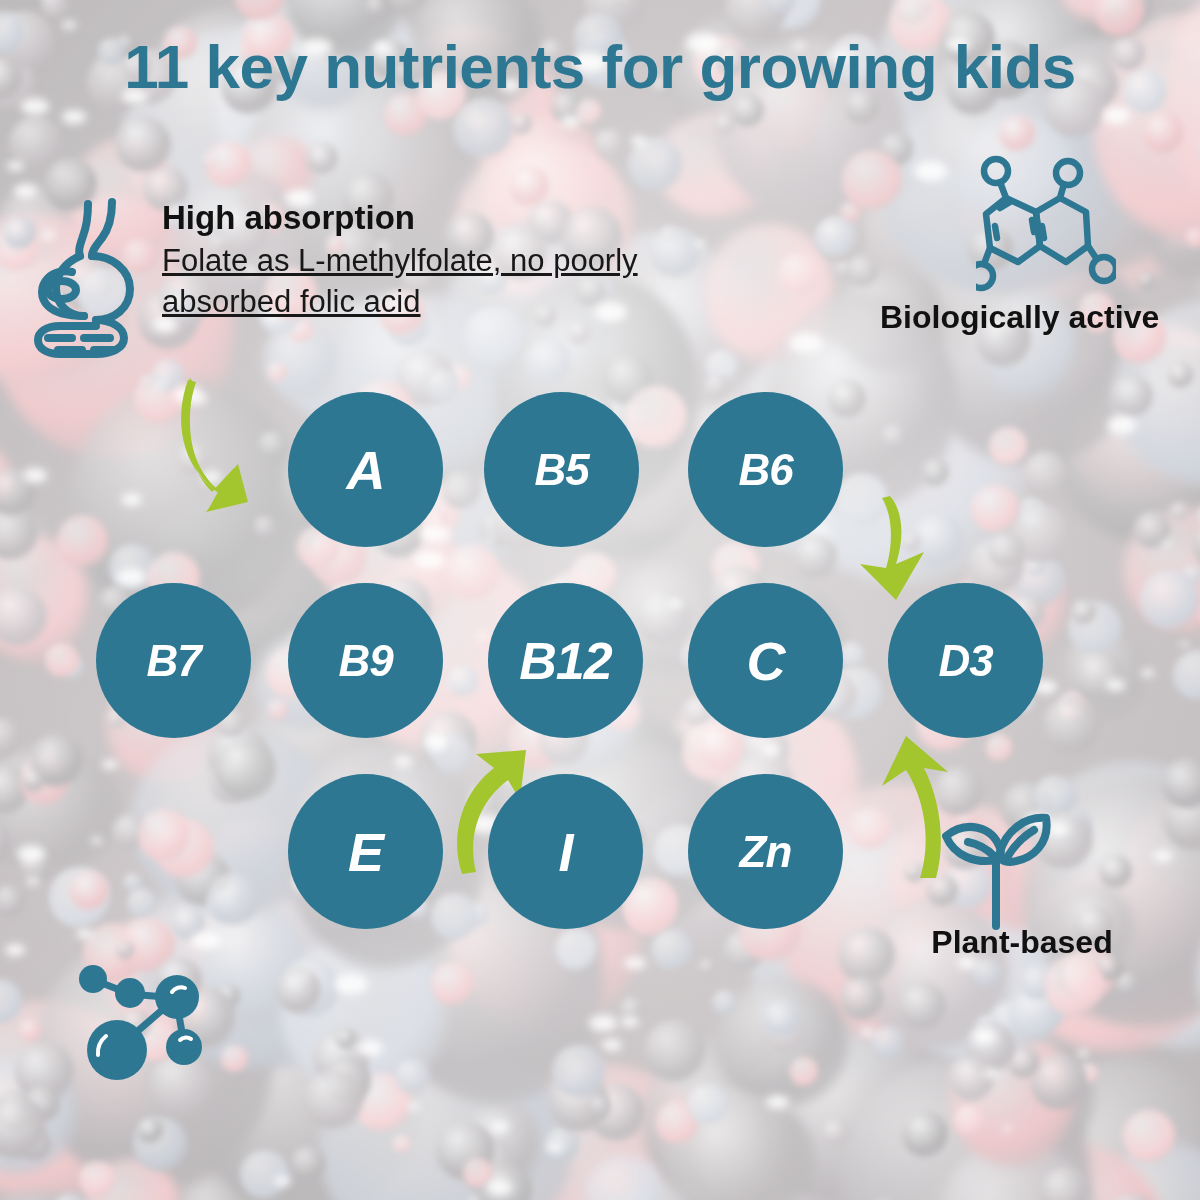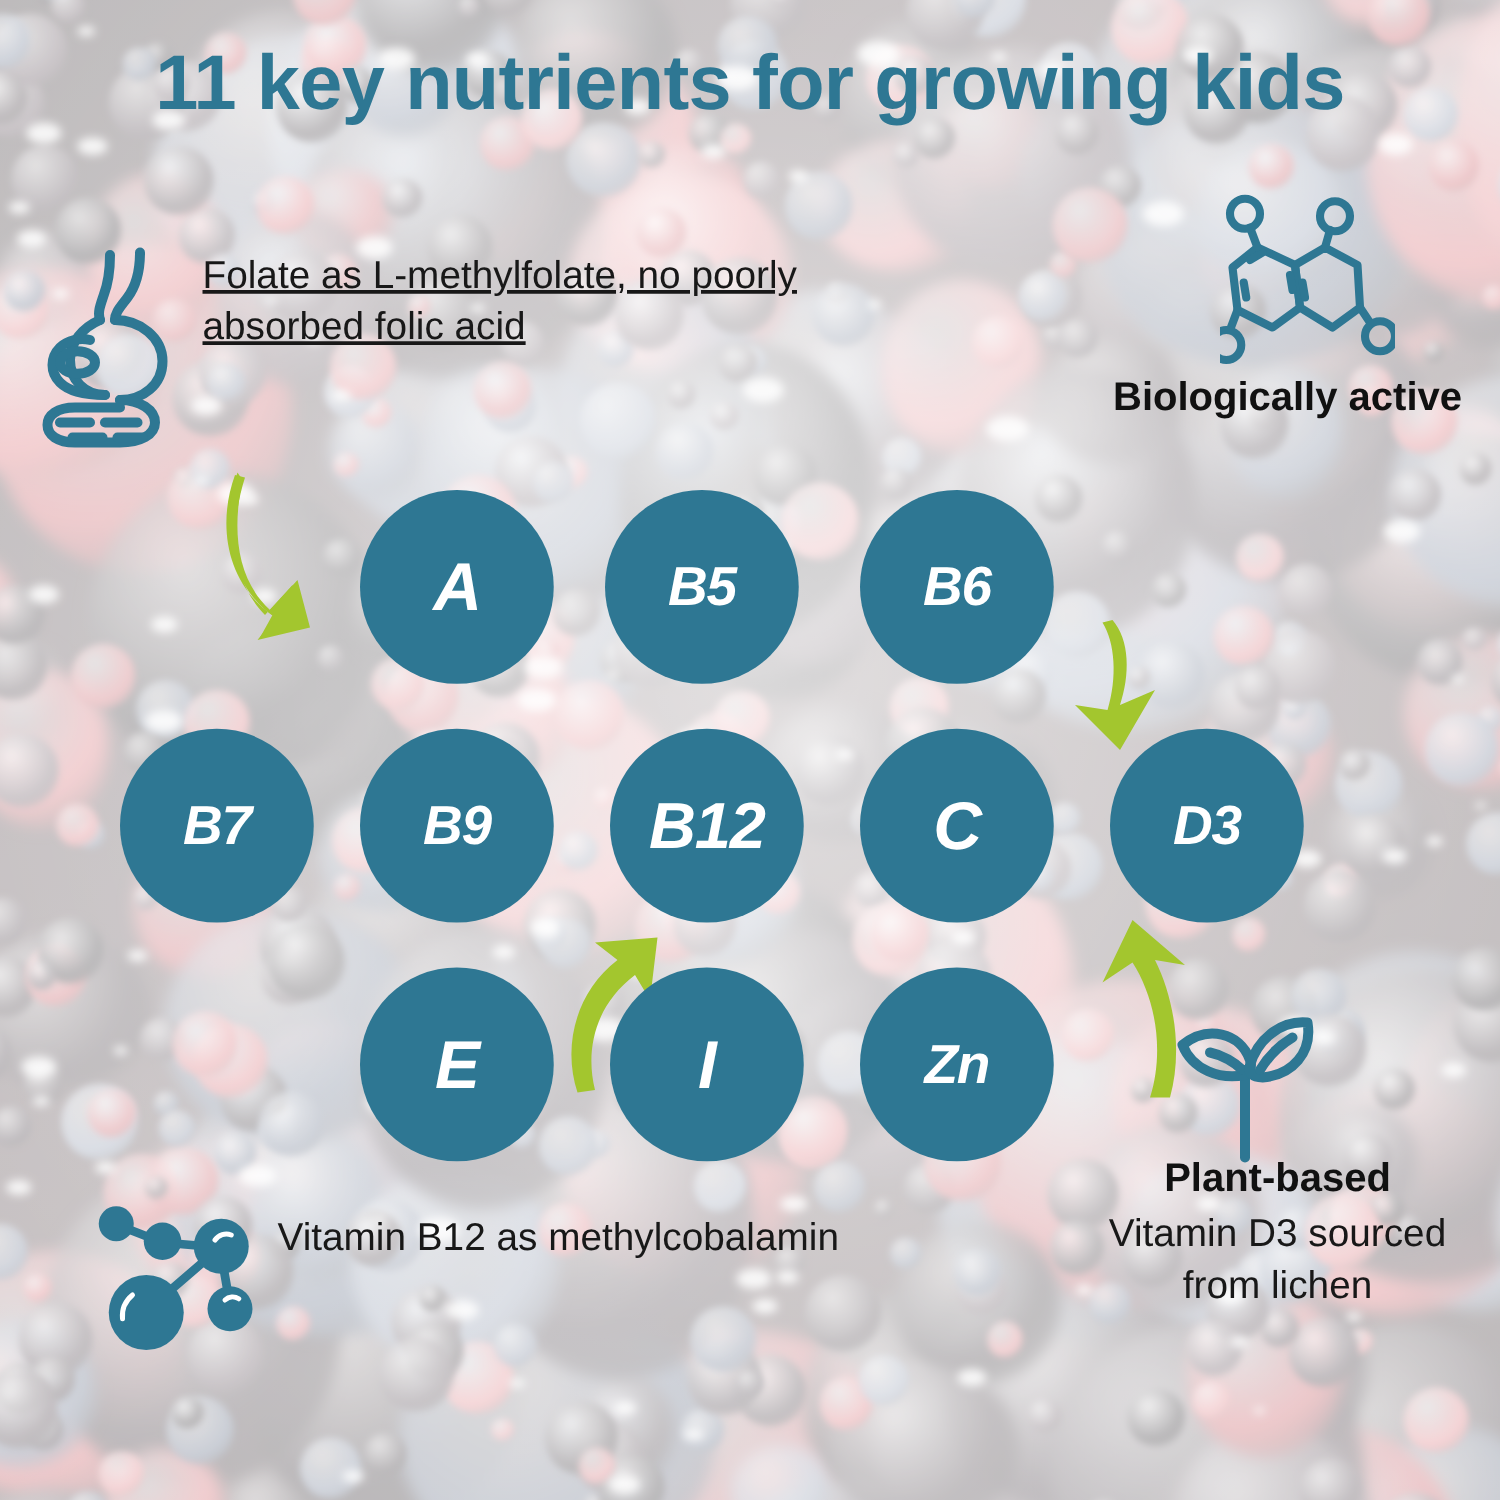--- a/index.html
+++ b/index.html
@@ -38,21 +38,21 @@
 
   
   .callout{position:absolute;}
   .ct-head{font-weight:bold;color:#111;line-height:1.12;}
   .ct-body{color:#181818;line-height:1.32;}
 
   #callout-absorption{left:162px;top:200px;width:560px;}
   #callout-absorption .ct-head{font-size:33px;margin-bottom:4px;}
   #callout-absorption .ct-body{font-size:31px;text-decoration:underline;}
 
-  #callout-bioactive{left:880px;top:300px;width:300px;text-align:center;}
+  #callout-bioactive{left:880px;top:300px;width:300px;text-align:left;}
   #callout-bioactive .ct-head{font-size:32px;margin-bottom:6px;}
   #callout-bioactive .ct-body{font-size:31px;}
 
   #callout-methylated{left:222px;top:970px;width:560px;}
   #callout-methylated .ct-head{font-size:32px;margin-bottom:6px;}
   #callout-methylated .ct-body{font-size:31px;}
 
   #callout-plant{left:862px;top:925px;width:320px;text-align:center;}
   #callout-plant .ct-head{font-size:32px;margin-bottom:6px;}
   #callout-plant .ct-body{font-size:31px;}
@@ -833,27 +833,26 @@
   <span>E</span>
 </div>
 <div class="circle c-lg" style="left:488px;top:774px;width:155px;height:155px;">
   <span>I</span>
 </div>
 <div class="circle c-md" style="left:688px;top:774px;width:155px;height:155px;">
   <span>Zn</span>
 </div>
 
 <div class="callout" id="callout-absorption">
+  <div class="ct-head">High absorption</div>
   <div class="ct-body">Folate as L-methylfolate, no poorly absorbed folic acid</div>
 </div>
 
 <div class="callout" id="callout-bioactive">
   <div class="ct-head">Biologically active</div>
 </div>
 
 <div class="callout" id="callout-methylated">
-  <div class="ct-body">Vitamin B12 as methylcobalamin</div>
 </div>
 
 <div class="callout" id="callout-plant">
   <div class="ct-head">Plant-based</div>
-  <div class="ct-body">Vitamin D3 sourced from lichen</div>
 </div>
 
 </body></html>

